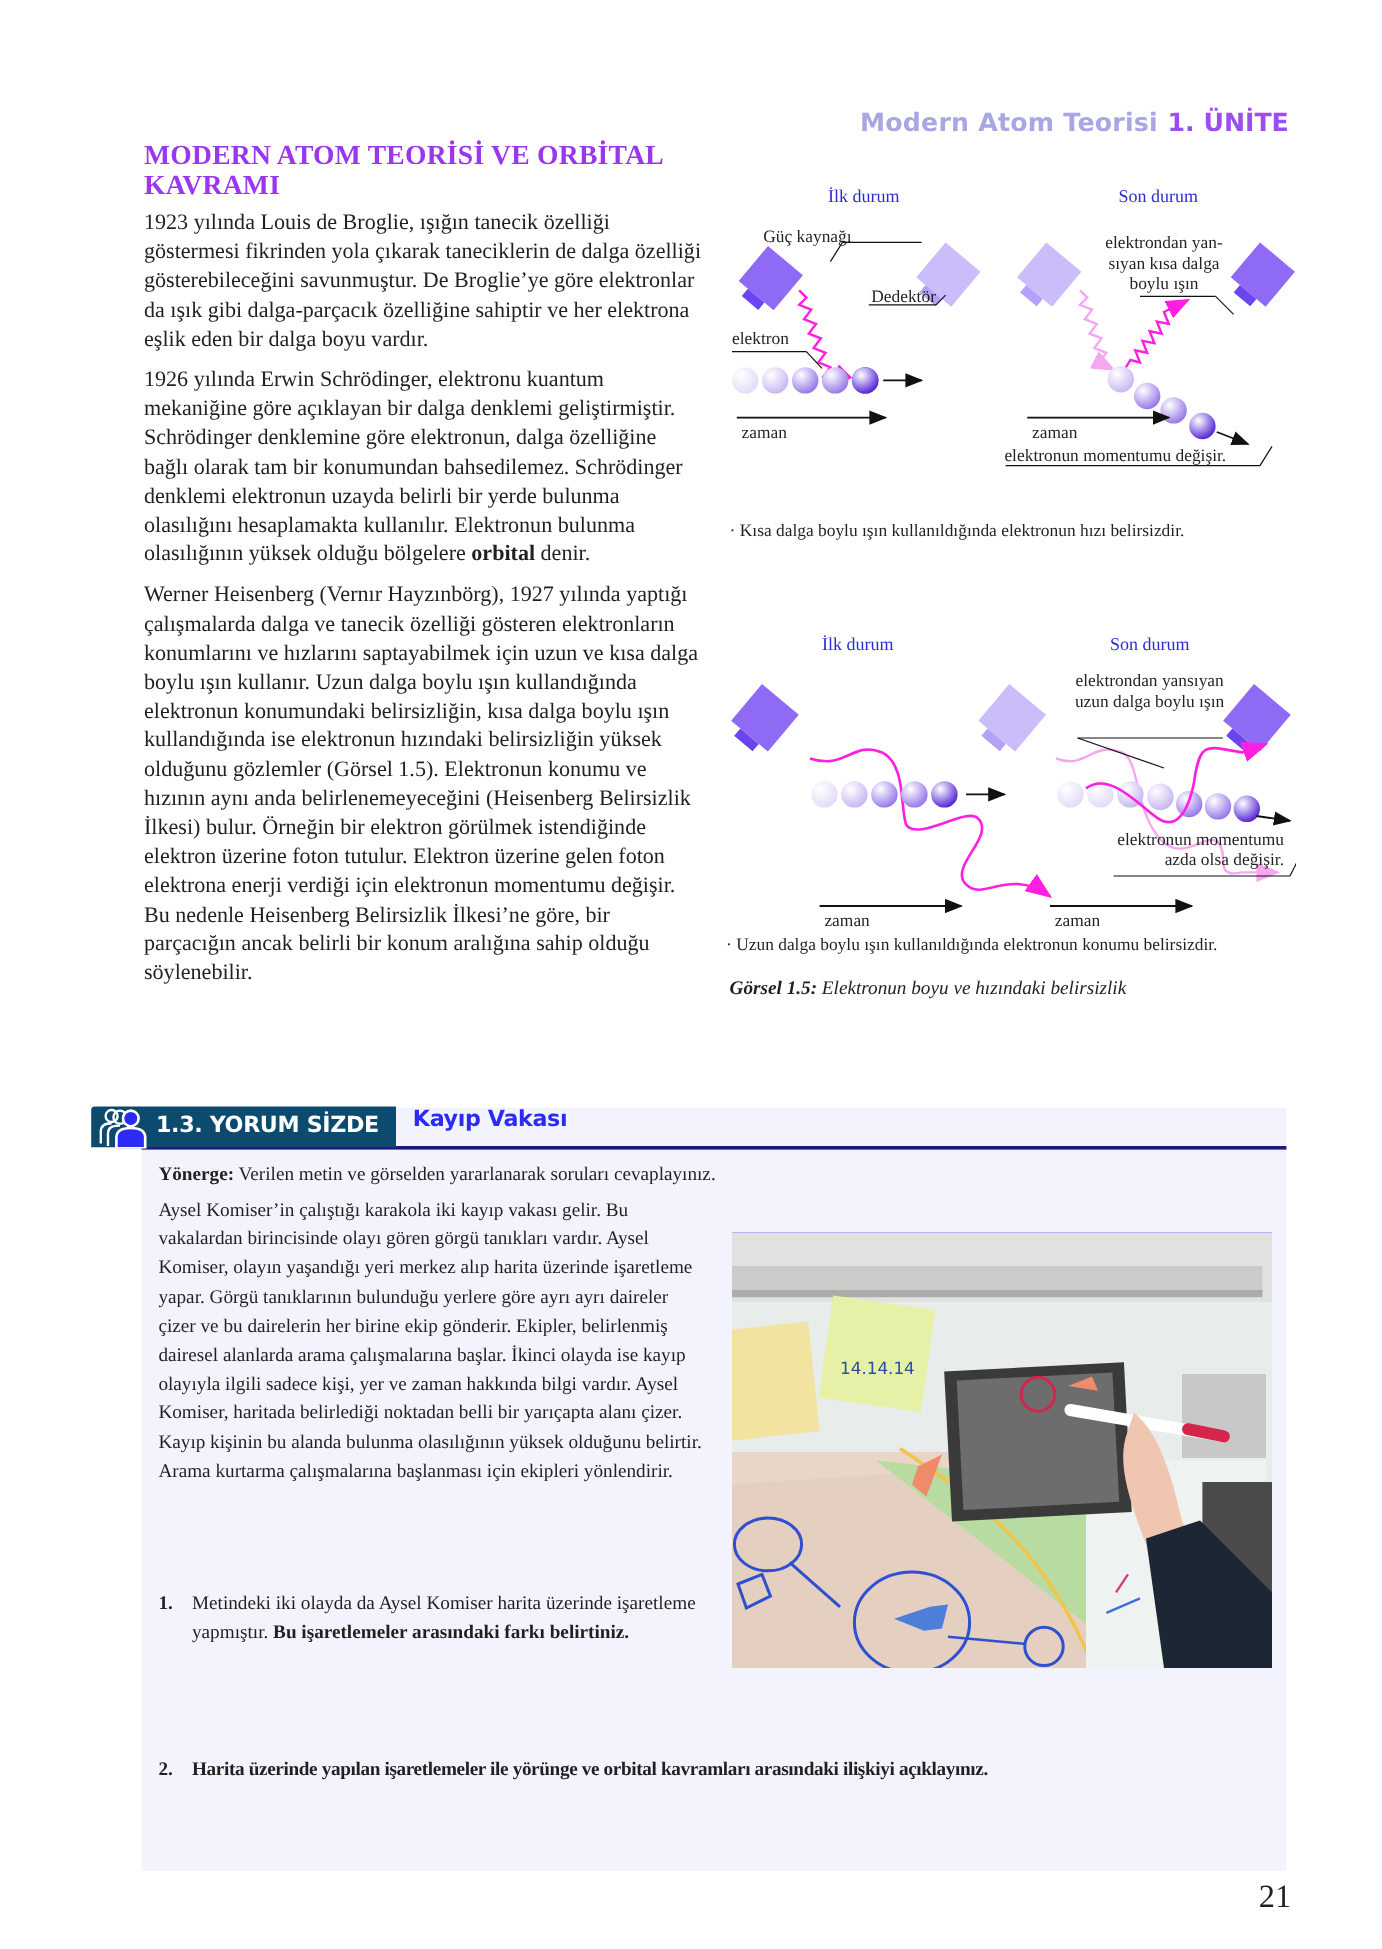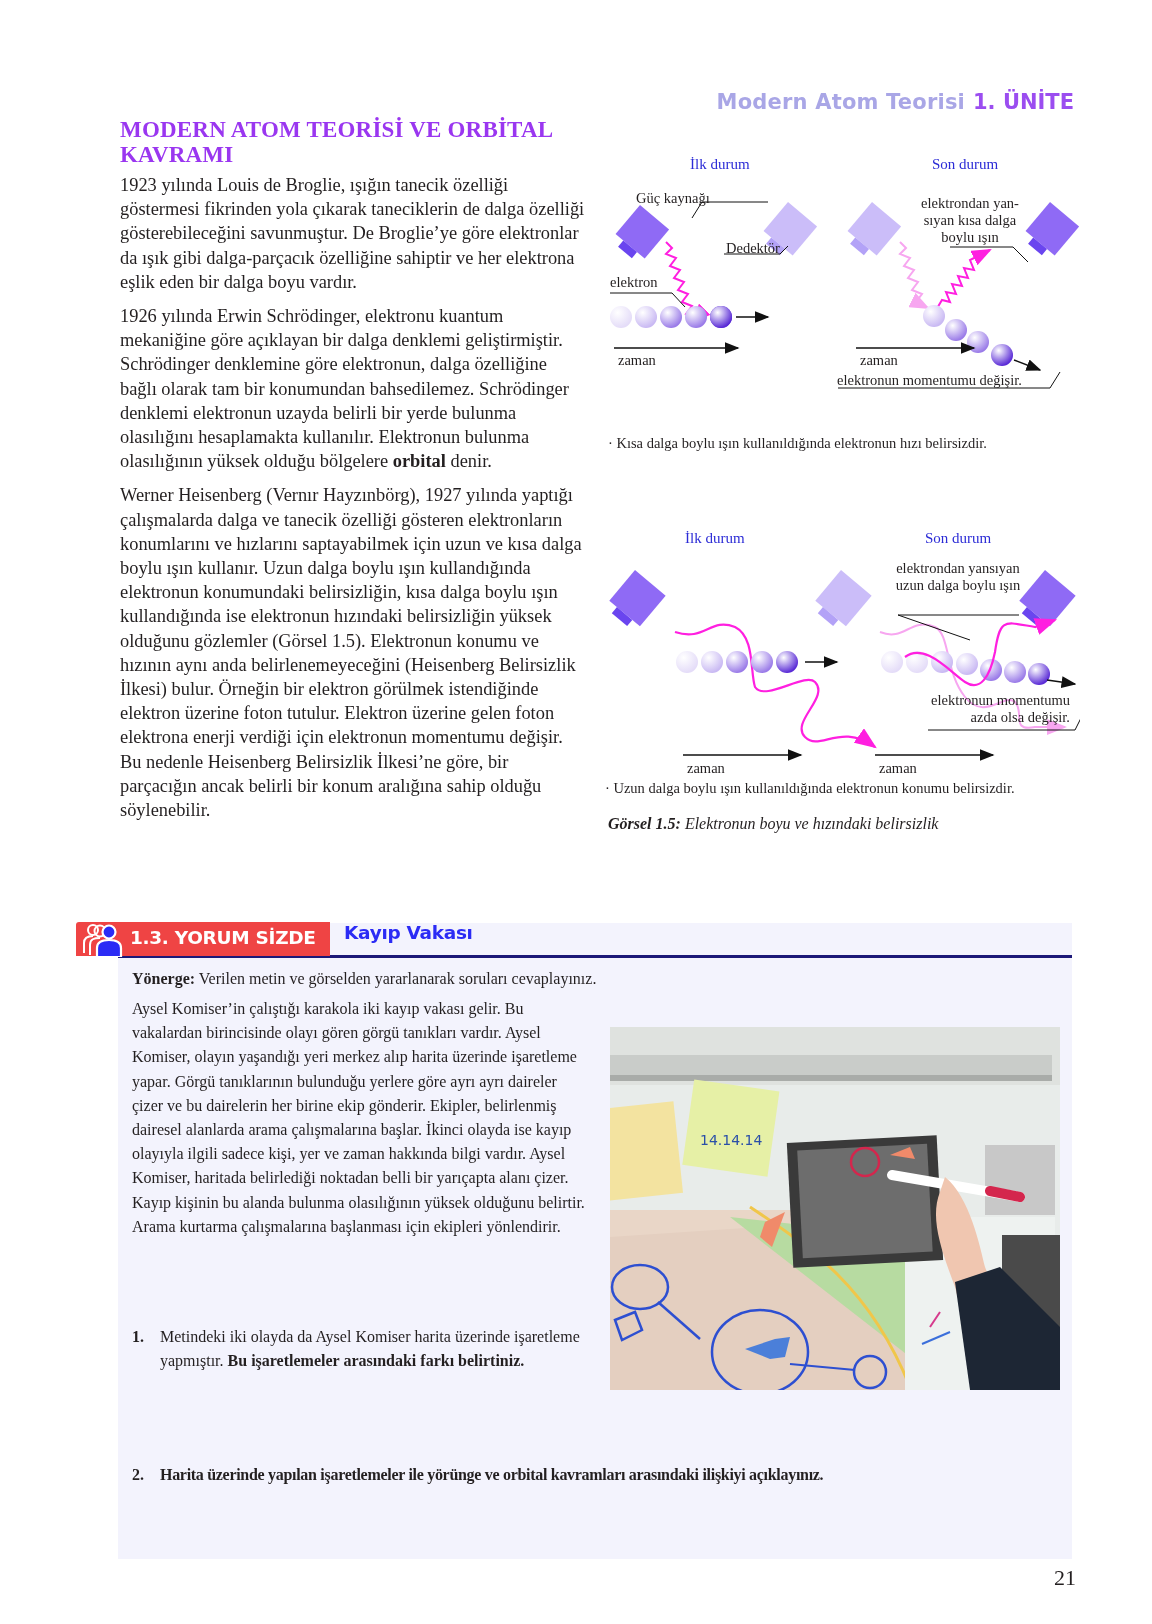--- a/index.html
+++ b/index.html
@@ -13,27 +13,27 @@
   .body-text p { margin:0 0 10px 0; }
   .fig-label { font-family:"Liberation Serif",serif; font-size:15px; color:#2b2bd6; }
   .fig-text { font-family:"Liberation Serif",serif; font-size:14.5px; color:#231f20; line-height:17px; }
   .fig-note { font-family:"Liberation Serif",serif; font-size:14.5px; color:#231f20; }
   .caption { left:608px; top:815px; font-size:16px; }
   .caption b { font-style:italic; }
   .caption i { font-style:italic; }
   
   .box { left:118px; top:923px; width:954px; height:636px; background:#f3f3fd; }
   .box-rule { left:118px; top:955px; width:954px; height:3px; background:#1c1878; }
-  .box-tag { left:76px; top:922px; width:254px; height:34px; background:#ef4444; color:#fff; border-radius:3px 0 0 0; }
+  .box-tag { left:76px; top:922px; width:254px; height:34px; background:#0c4a6e; color:#fff; border-radius:3px 0 0 0; }
   .box-tag .label { position:absolute; left:54px; top:5px; font-family:"DejaVu Sans","Liberation Sans",sans-serif; font-weight:bold; font-size:18.5px; letter-spacing:-0.3px; }
   .box-sub { left:344px; top:922px; font-family:"DejaVu Sans","Liberation Sans",sans-serif; font-weight:bold; font-size:18.5px; color:#2b2bf5; letter-spacing:-0.3px; }
   .box-text { font-size:16px; line-height:24.2px; }
   .q-num { font-weight:bold; display:inline-block; width:28px; }
   .photo { left:610px; top:1027px; width:450px; height:363px; overflow:hidden; background:#8b5cf6; }
-  .page-num { right:76px; top:1565px; font-size:22px; }
+  .page-num { right:76px; top:1565px; font-size:27px; }
 </style>
 </head>
 <body>
 
 <div class="abs running-head">
   <span class="sub">Modern Atom Teorisi</span><span class="unit">1. ÜNİTE</span>
 </div>
 
 <div class="abs section-title">MODERN ATOM TEORİSİ VE ORBİTAL KAVRAMI</div>
 

